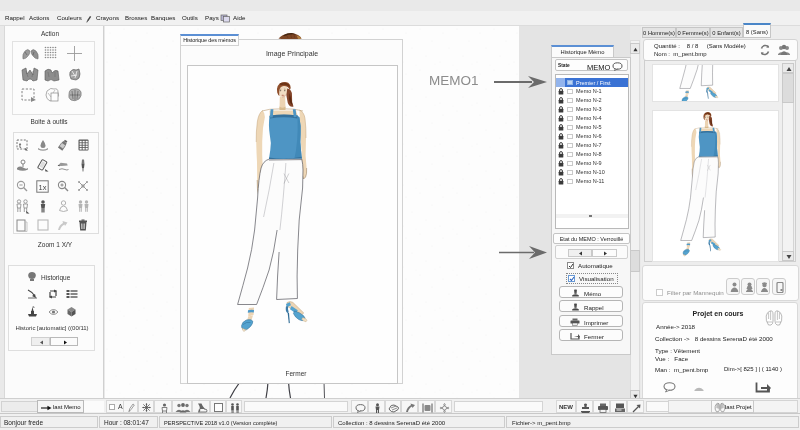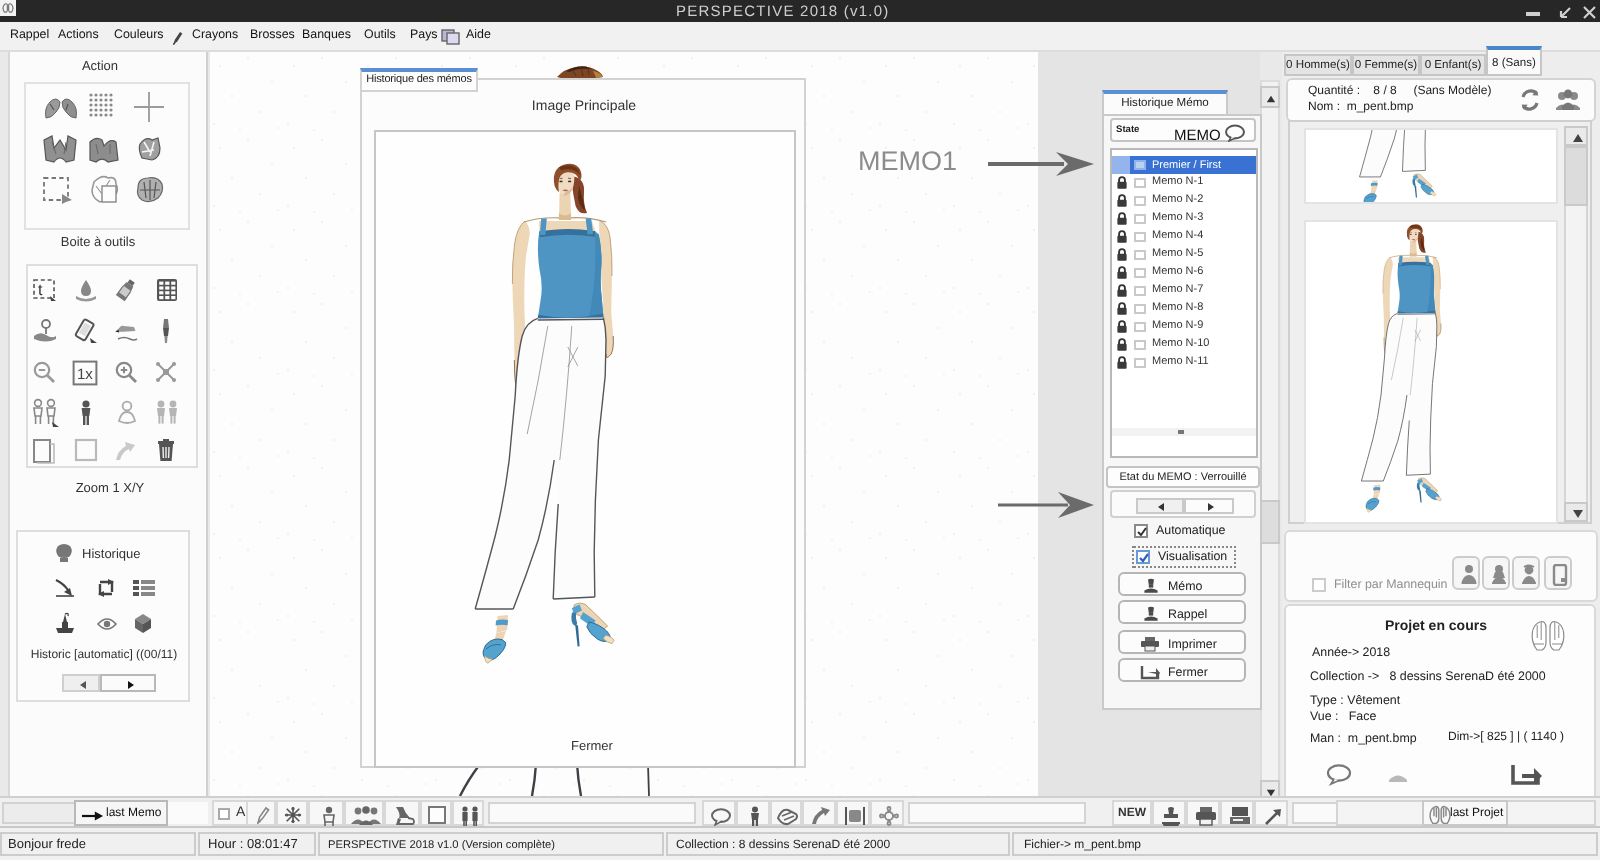--- a/index.html
+++ b/index.html
@@ -75,37 +75,20 @@
   <path d="M58.5 226 L64.8 230.3 L63 233.4 L57 229.2 Z" fill="#54a3cf"></path>
   <path d="M53 226.2 Q52 231 54.2 232.8 Q55.2 233.2 55.6 231.8 Q54.6 229 55.1 226.4 Z" fill="#3c7ba8"></path>
   <path d="M54.6 232.4 L55.8 243.2 L56.8 243.1 L56 232.8 Z" fill="#2e6a94"></path>
   <path d="M61.5 231 Q66.5 232 70.3 235.5 Q72.8 238 71.8 240 Q69.2 241.6 65.8 239.6 Q61.8 237 60.4 233.4 Z" fill="#54a3cf" stroke="#2e6a94" stroke-width="0.5"></path>
   <path d="M69.8 237.6 Q73 238.2 74 240.2 L73 241.8 Q70.2 241.2 68.6 239.2 Z" fill="#f2e0c4" stroke="#b09469" stroke-width="0.35"></path>
   </symbol>
 </defs>
 </svg>
 <div id="app">
 
-<div style="left:0;top:0;width:800px;height:11px;background:#272727;">
-  <div style="left:0;top:0;width:8px;height:8px;background:#f2f2f2;"></div>
-  <svg style="position:absolute;left:1px;top:1px;" width="6" height="6" viewBox="0 0 20 18">
-        <g fill="none" stroke="#777" stroke-width="2">
-          <path d="M4 16 Q1 12 2 7 Q3 3 6 2 Q9 1.5 9 5 L9 12 Q9 15 7 16 Z"></path>
-          <path d="M16 16 Q19 12 18 7 Q17 3 14 2 Q11 1.5 11 5 L11 12 Q11 15 13 16 Z"></path>
-        </g>
-      </svg>
-  <div style="left:338px;top:1px;font-size:7.5px;color:#cfcfcf;letter-spacing:0.62px;">PERSPECTIVE 2018 (v1.0)</div>
-  <div style="left:763px;top:6px;width:7px;height:1.5px;background:#cfcfcf;"></div>
-  <svg style="position:absolute;left:779px;top:2px;" width="8" height="8" viewBox="0 0 8 8">
-        <path d="M1.5 6.5 L6 2 M1.5 6.5 L1.5 3.5 M1.5 6.5 L4.5 6.5" stroke="#cfcfcf" stroke-width="1.1" fill="none"></path>
-      </svg>
-  <svg style="position:absolute;left:791px;top:2px;" width="8" height="8" viewBox="0 0 8 8">
-        <path d="M1 1.5 L6.5 7 M6.5 1.5 L1 7" stroke="#cfcfcf" stroke-width="1.1" fill="none"></path>
-      </svg>
-</div>
 
 <div id="menubar" style="left:0;top:11px;width:800px;height:15px;background:#f1f1f1;border-bottom:1px solid #dcdcdc;">
   <div style="left:5px;top:3px;font-size:6.2px;color:#141414;">Rappel</div>
   <div style="left:29px;top:3px;font-size:6.2px;color:#141414;">Actions</div>
   <div style="left:57px;top:3px;font-size:6.2px;color:#141414;">Couleurs</div>
   <svg style="position:absolute;left:85px;top:4px;" width="7" height="8" viewBox="0 0 7 8">
         <path d="M1.5 7.5 L2.5 4.8 L5 1 L6.2 1.8 L3.7 5.6 Z" fill="#444"></path>
         <path d="M1.5 7.5 L2.6 7 L2 6.2 Z" fill="#222"></path>
       </svg>
   <div style="left:96px;top:3px;font-size:6.2px;color:#141414;">Crayons</div>

